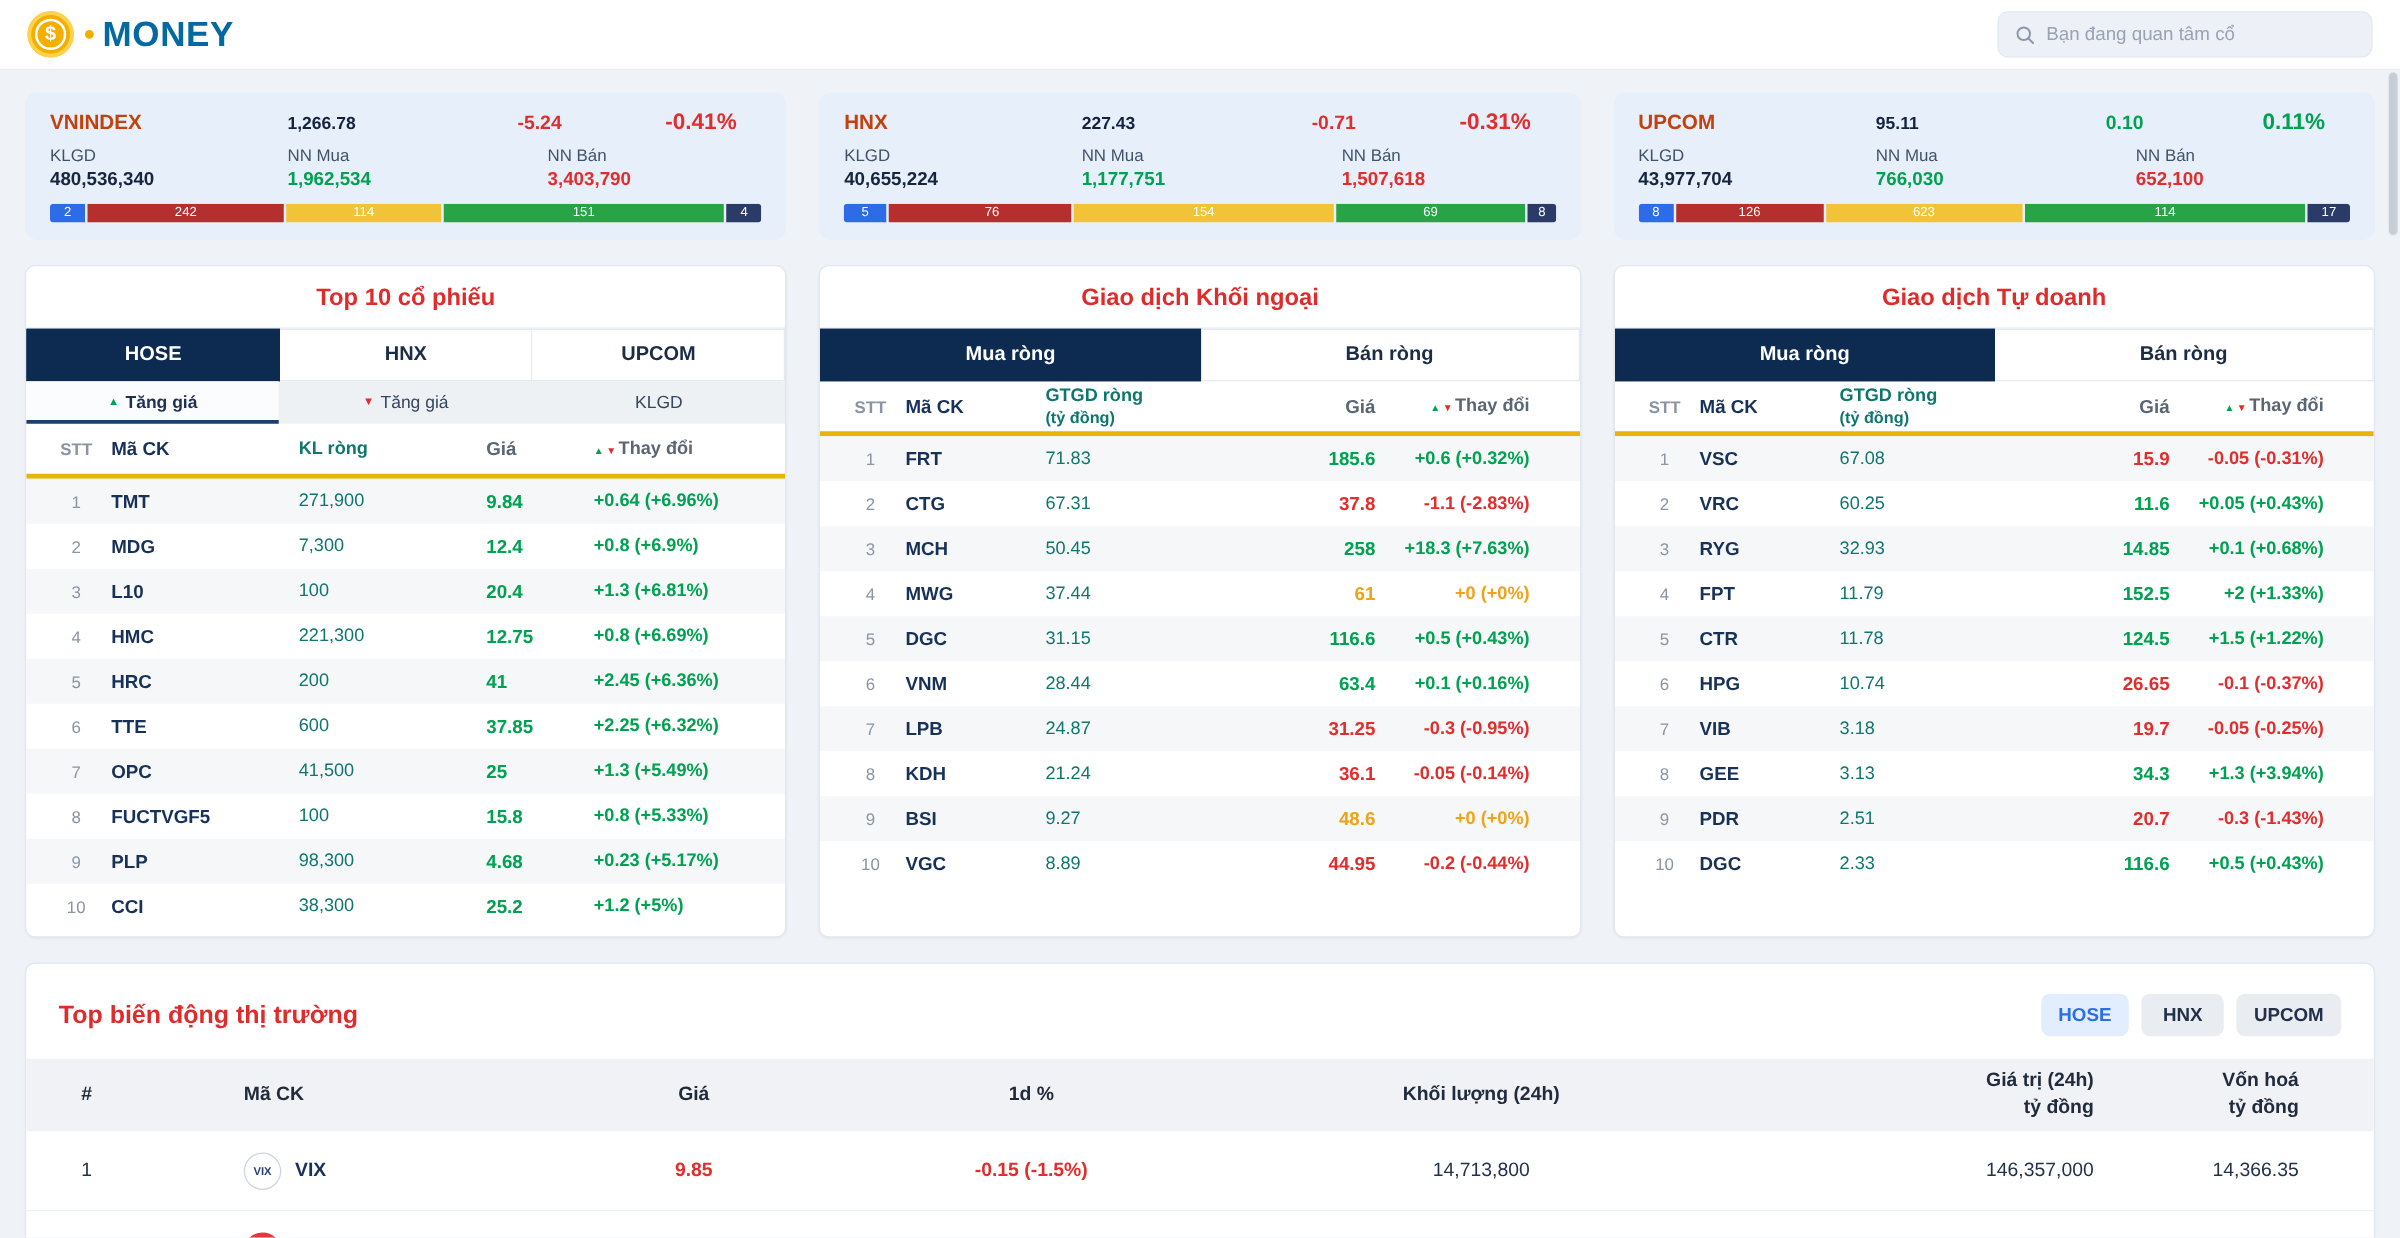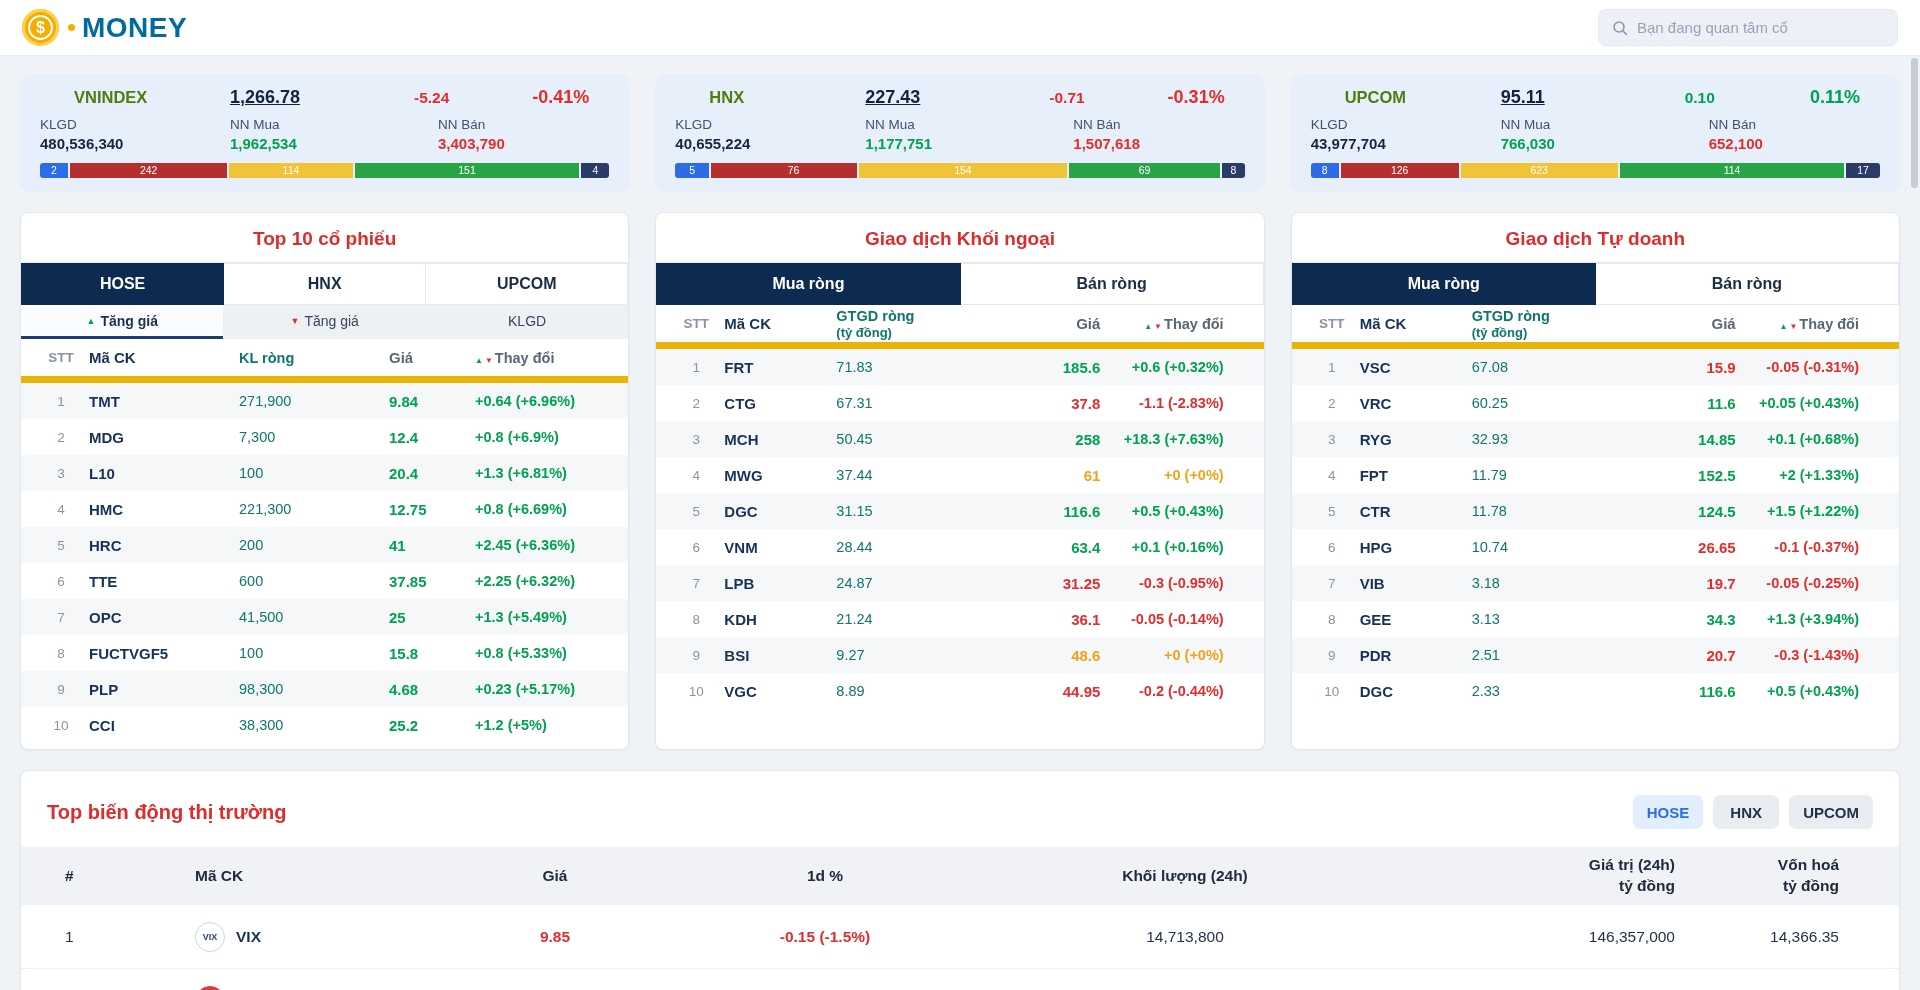--- a/index.html
+++ b/index.html
@@ -19,22 +19,22 @@
   .search { margin-left:auto; width:300px; height:37px; background:#edf1f7; border:1px solid #e3e8ef; border-radius:8px; display:flex; align-items:center; gap:9px; padding:0 13px; }
   .search svg { flex:0 0 auto; }
   .search input { border:none; outline:none; background:transparent; width:100%; font-size:15px; color:#44556b; font-family:inherit; }
   .search input::placeholder { color:#97a3b4; }
   .scrollthumb { position:fixed; right:2px; top:58px; width:7px; height:130px; background:#c6cdd7; border-radius:4px; cursor:grab; }
 
   
   .indices { display:flex; gap:26px; padding:0 20px; margin-top:18px; }
   .idx-card { flex:1; background:#e7effa; border-radius:10px; padding:13px 20px 14px; }
   .idx-top { display:grid; grid-template-columns:190px 160px 120px 1fr; align-items:baseline; }
-  .idx-name { font-size:16.5px; font-weight:bold; color:#4d7c0f;margin-left:34px; }
-  .idx-val { font-size:18px; font-weight:bold; color:#13233f;text-decoration:underline; }
+  .idx-name { font-size:16.5px; font-weight:bold; color:#c2410c; }
+  .idx-val { font-size:14px; font-weight:bold; color:#13233f; }
   .idx-chg { font-size:15.5px; font-weight:bold; padding-left:24px; }
   .idx-pct { font-size:18px; font-weight:bold; text-align:right; padding-right:20px; }
   .idx-mid { display:grid; grid-template-columns:190px 208px 1fr; margin-top:9px; }
   .idx-lbl { font-size:13.5px; color:#40526a; }
   .idx-num { font-size:15px; font-weight:bold; color:#16263e; margin-top:3px; }
   .idx-num.buy { color:#00a151; }
   .idx-num.sell { color:#e22d2d; }
   .breadth { display:flex; gap:2px; margin-top:11px; height:15px; border-radius:3px; overflow:hidden; }
   .seg { color:#fff; font-size:10.5px; line-height:15px; text-align:center; overflow:hidden; white-space:nowrap; }
   .up { color:#00a151; } .down { color:#e22d2d; } .flat { color:#efa21a; }
@@ -45,21 +45,21 @@
   .panel-title { text-align:center; font-size:19px; font-weight:bold; color:#e02b2b; padding:15px 0 12px; }
   .ptabs { display:flex; border-top:1px solid #e4e9ef; }
   .ptab { flex:1; height:42px; display:flex; align-items:center; justify-content:center; font-size:16px; font-weight:bold; color:#1b2c46; background:#fff; border:1px solid #e4e9ef; border-left:none; cursor:pointer; }
   .ptab:first-child { border-left:1px solid #e4e9ef; }
   .ptab.active { background:#0d2b50; color:#fff; border-color:#0d2b50; }
   .subtabs { display:grid; grid-template-columns:1fr 1fr 1fr; background:#eef1f4; height:34px; }
   .subtab { display:flex; align-items:center; justify-content:center; font-size:14px; color:#35465e; cursor:pointer; border-bottom:3px solid transparent; }
   .subtab.active { background:#fbfcfd; border-bottom-color:#1d3f6e; font-weight:bold; color:#1d3050; }
   .tri { font-size:9px; margin-right:5px; }
   .tri.up { color:#00a151; } .tri.down { color:#e22d2d; }
-  .thead { height:38px; display:grid; align-items:center; border-bottom:7px solid #eab308; font-size:14px; font-weight:bold; color:#5a6675; }
+  .thead { height:38px; display:grid; align-items:center; border-bottom:4px solid #eab308; font-size:14px; font-weight:bold; color:#5a6675; }
   .thead .tri { font-size:8px; margin-right:2px; }
   .thead .sub { font-weight:bold; font-size:13px; margin-top:1px; }
   .thead.grid-a, .thead.grid-b { height:44px; }
   .grid-a { display:grid; grid-template-columns:56px 150px 150px 86px 1fr; align-items:center; padding:0 16px 0 12px; }
   .grid-b { display:grid; grid-template-columns:56px 112px 168px 96px 1fr; align-items:center; padding:0 40px 0 12px; }
   .grid-b .c-price, .grid-b .c-chg { text-align:right; }
   .trow { height:36px; cursor:pointer; }
   .tbody .trow:nth-child(odd) { background:#f6f7f9; }
   .c-stt { text-align:center; color:#8a94a2; font-size:13.5px; }
   .c-sym { font-weight:bold; color:#173158; font-size:15px; }

